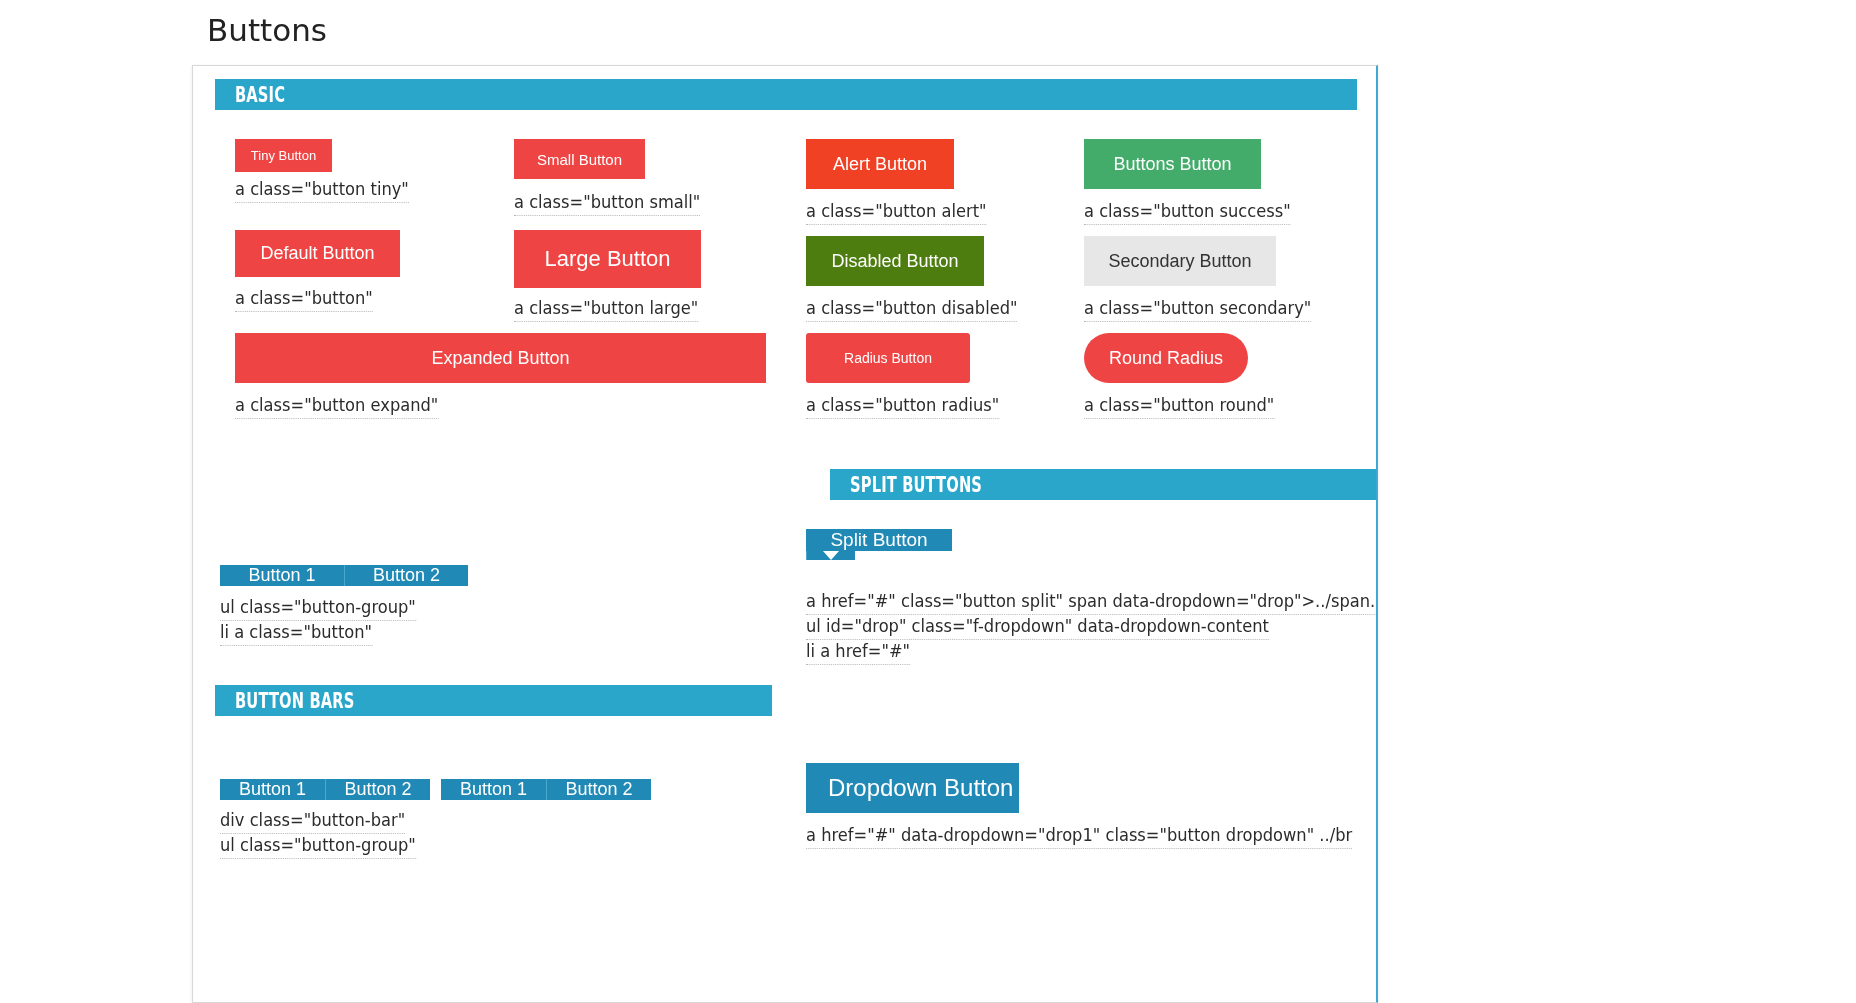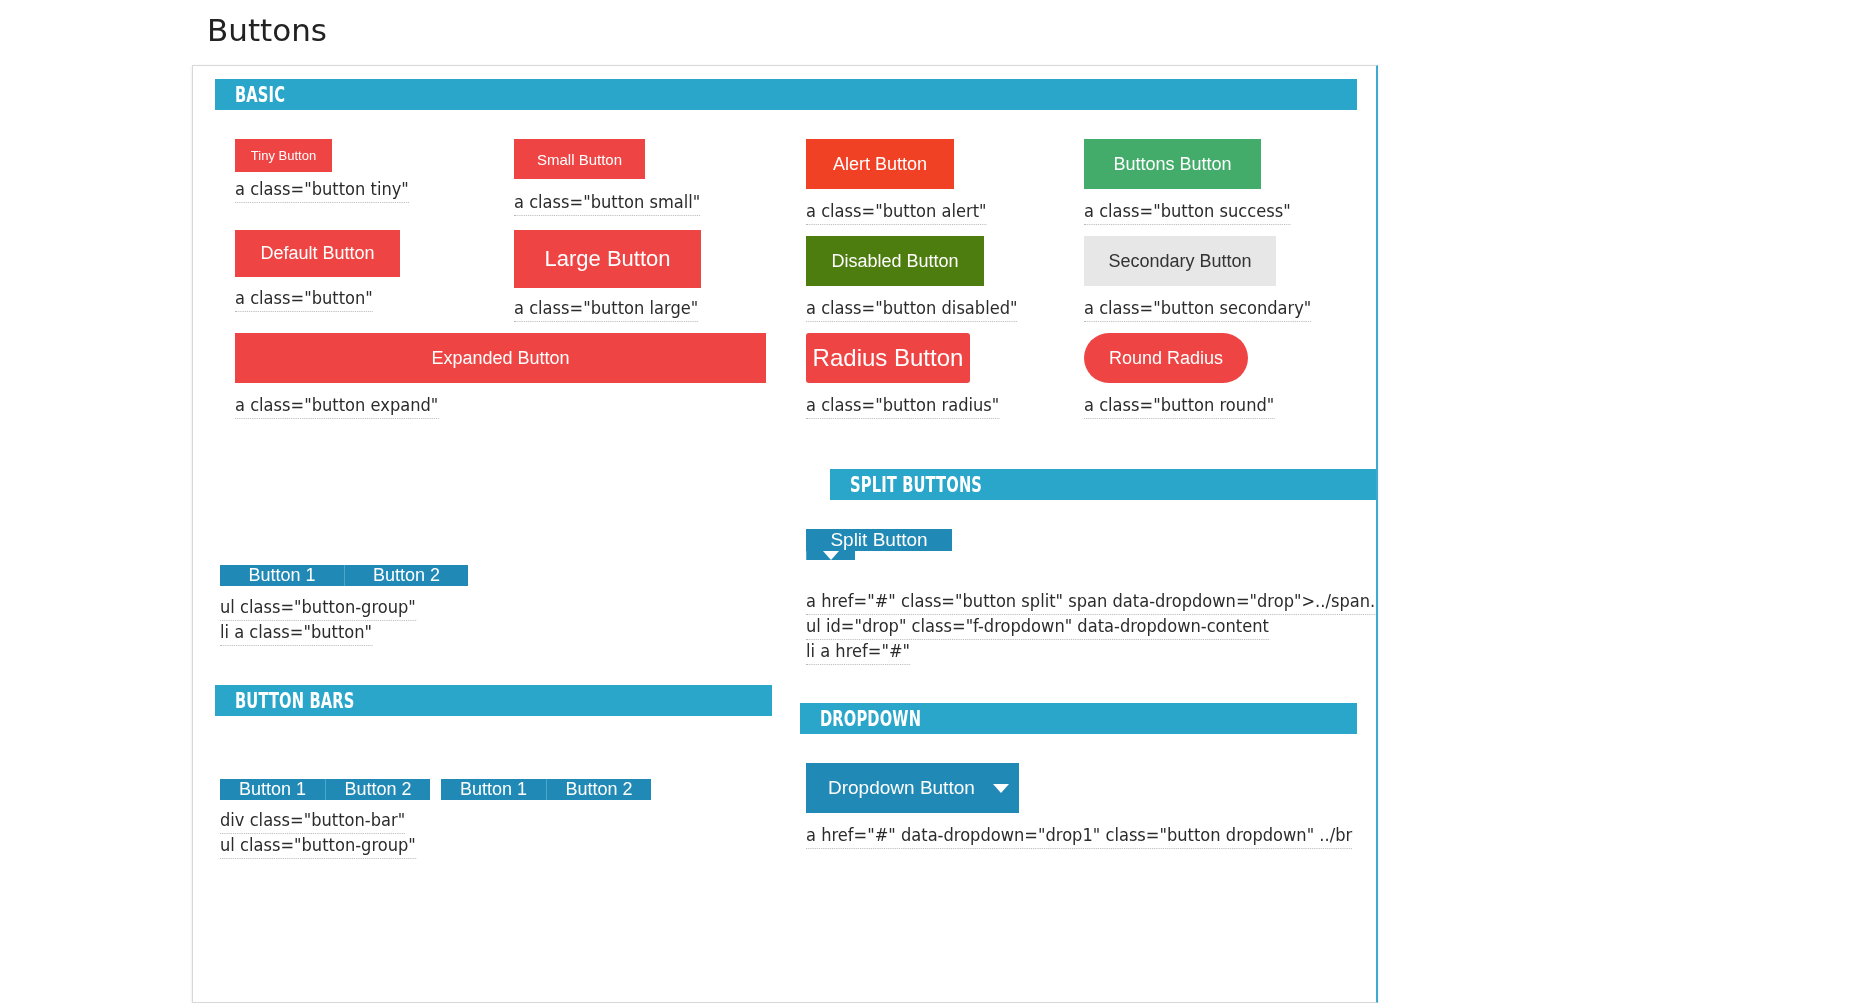--- a/index.html
+++ b/index.html
@@ -172,21 +172,21 @@
 
   
   .dropbtn {
     position: absolute;
     background: #2089b5;
     color: #ffffff;
     display: flex;
     align-items: center;
     box-sizing: border-box;
     cursor: pointer;
-    font-size: 19px;
+    font-size: 24px;
     padding: 0 22px;
     white-space: nowrap;
     gap: 18px;
   }
 </style>
 </head>
 <body>
 
 <div class="page">
 
@@ -219,21 +219,21 @@
 
       <div class="btn disabled" style="left:613px; top:170px; width:178px; height:50px; font-size:18px;">Disabled Button</div>
       <div class="code" style="left:613px; top:232px;">a class="button disabled"</div>
 
       <div class="btn secondary" style="left:891px; top:170px; width:192px; height:50px; font-size:18px;">Secondary Button</div>
       <div class="code" style="left:891px; top:232px;">a class="button secondary"</div>
 
       <div class="btn" style="left:42px; top:267px; width:531px; height:50px; font-size:18px;">Expanded Button</div>
       <div class="code" style="left:42px; top:329px;">a class="button expand"</div>
 
-      <div class="btn radius" style="left:613px; top:267px; width:164px; height:50px; font-size:24px;">Radius Button</div>
+      <div class="btn radius" style="left:613px; top:267px; width:164px; height:50px; font-size:14px;">Radius Button</div>
       <div class="code" style="left:613px; top:329px;">a class="button radius"</div>
 
       <div class="btn round" style="left:891px; top:267px; width:164px; height:50px; font-size:18px;">Round Radius</div>
       <div class="code" style="left:891px; top:329px;">a class="button round"</div>
 
 
       <div class="bgroup" style="left:27px; top:473px; height:47px;">
         <div class="seg" style="width:124px;">Button 1</div>
         <div class="seg" style="width:124px;">Button 2</div>
       </div>
@@ -265,23 +265,20 @@
         <div class="main" style="width:146px;">Split Button</div>
         <div class="arrow" style="width:48px;">
           <span class="caret"></span>
         </div>
       </div>
 
       <div class="code" style="left:613px; top:525px;">a href="#" class="button split" span data-dropdown="drop"&gt;../span../a../br</div>
       <div class="code" style="left:613px; top:550px;">ul id="drop" class="f-dropdown" data-dropdown-content</div>
       <div class="code" style="left:613px; top:575px;">li a href="#"</div>
 
-      <div class="sec-head-wrap" style="left:607px; top:637px; width:557px; height:31px;">
-        <div class="sec-head-txt">DROPDOWN</div>
-      </div>
 
       <div class="dropbtn" style="left:613px; top:697px; width:213px; height:50px;">
         <span>Dropdown Button</span>
         <span class="caret"></span>
       </div>
 
       <div class="code" style="left:613px; top:759px;">a href="#" data-dropdown="drop1" class="button dropdown" ../br</div>
 
     </div>
   </div>

